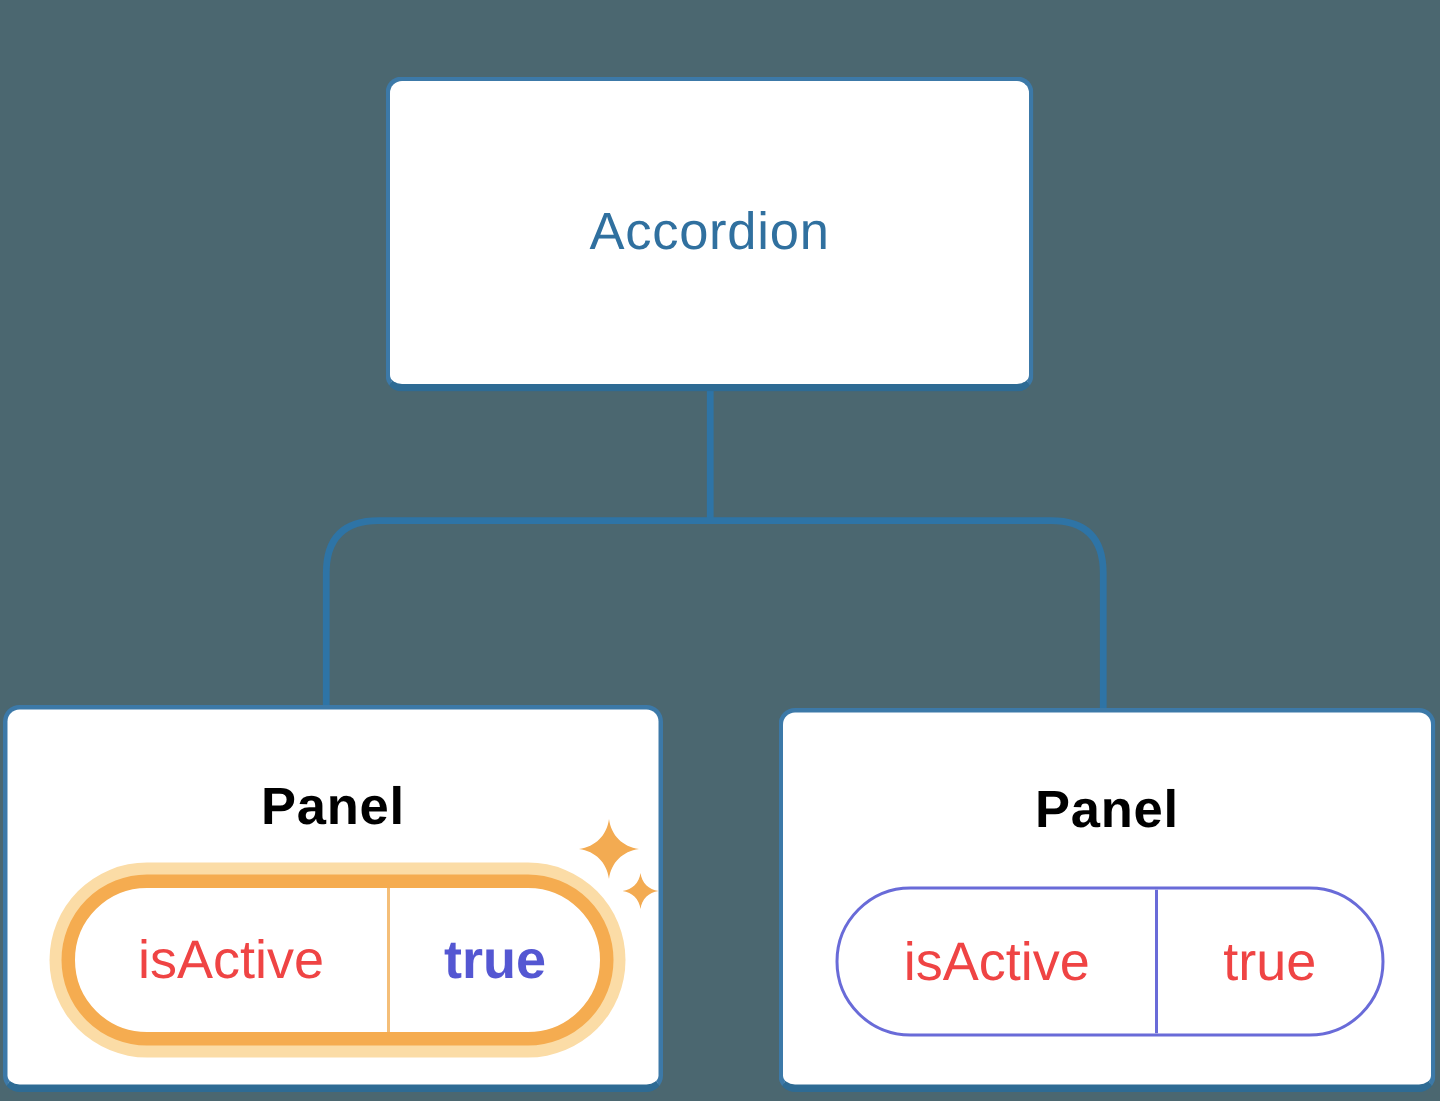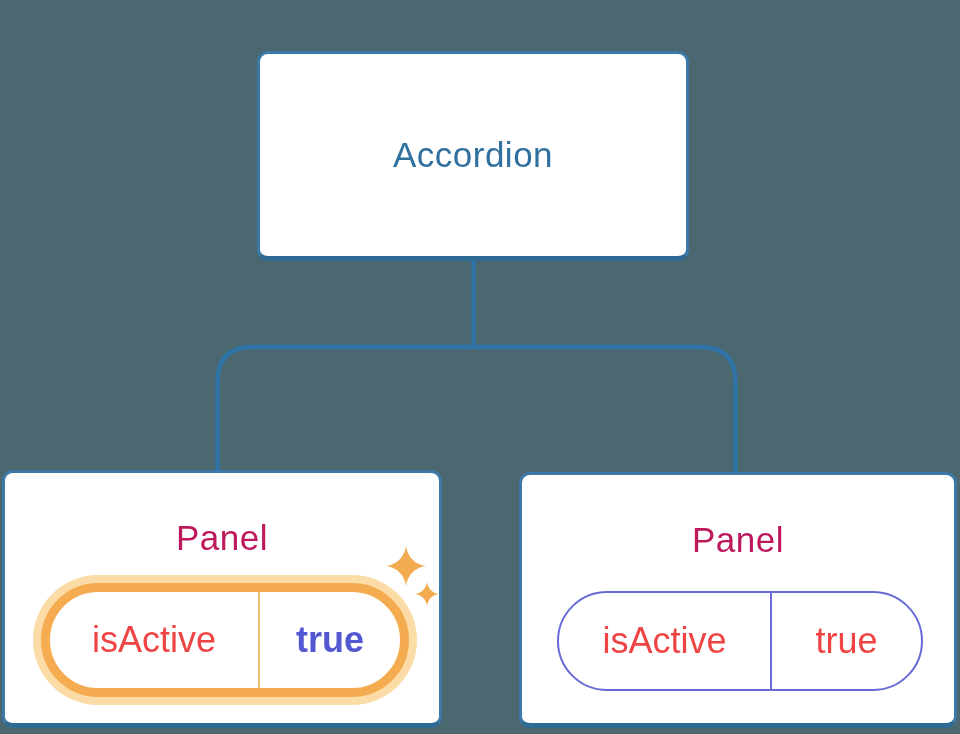--- a/index.html
+++ b/index.html
@@ -44,23 +44,23 @@
     width: 440px; height: 258px;
   }
   .node-panel-right {
     left: 519px; top: 472px;
     width: 438px; height: 256px;
   }
   .panel-title {
     position: absolute;
     left: 0; right: 0; top: 45px;
     text-align: center;
-    color: #be185d;
+    color: #000000;
     font-size: 35px;
-    font-weight: 400;
+    font-weight: 700;
     letter-spacing: 0.5px;
   }
   .pill {
     position: absolute;
     display: flex;
     box-sizing: border-box;
     border-radius: 999px;
     background: #FFFFFF;
     overflow: hidden;
   }

